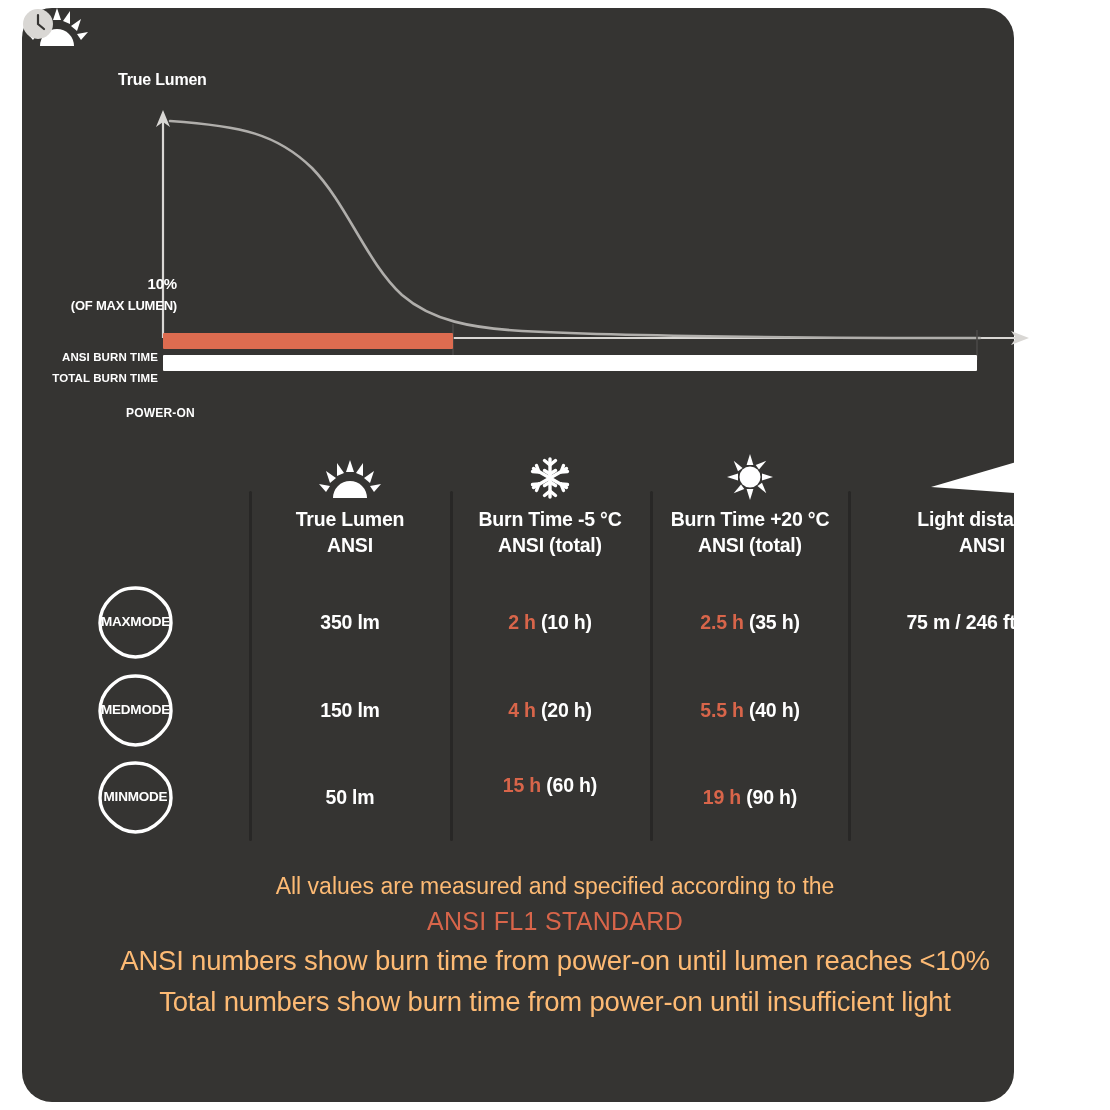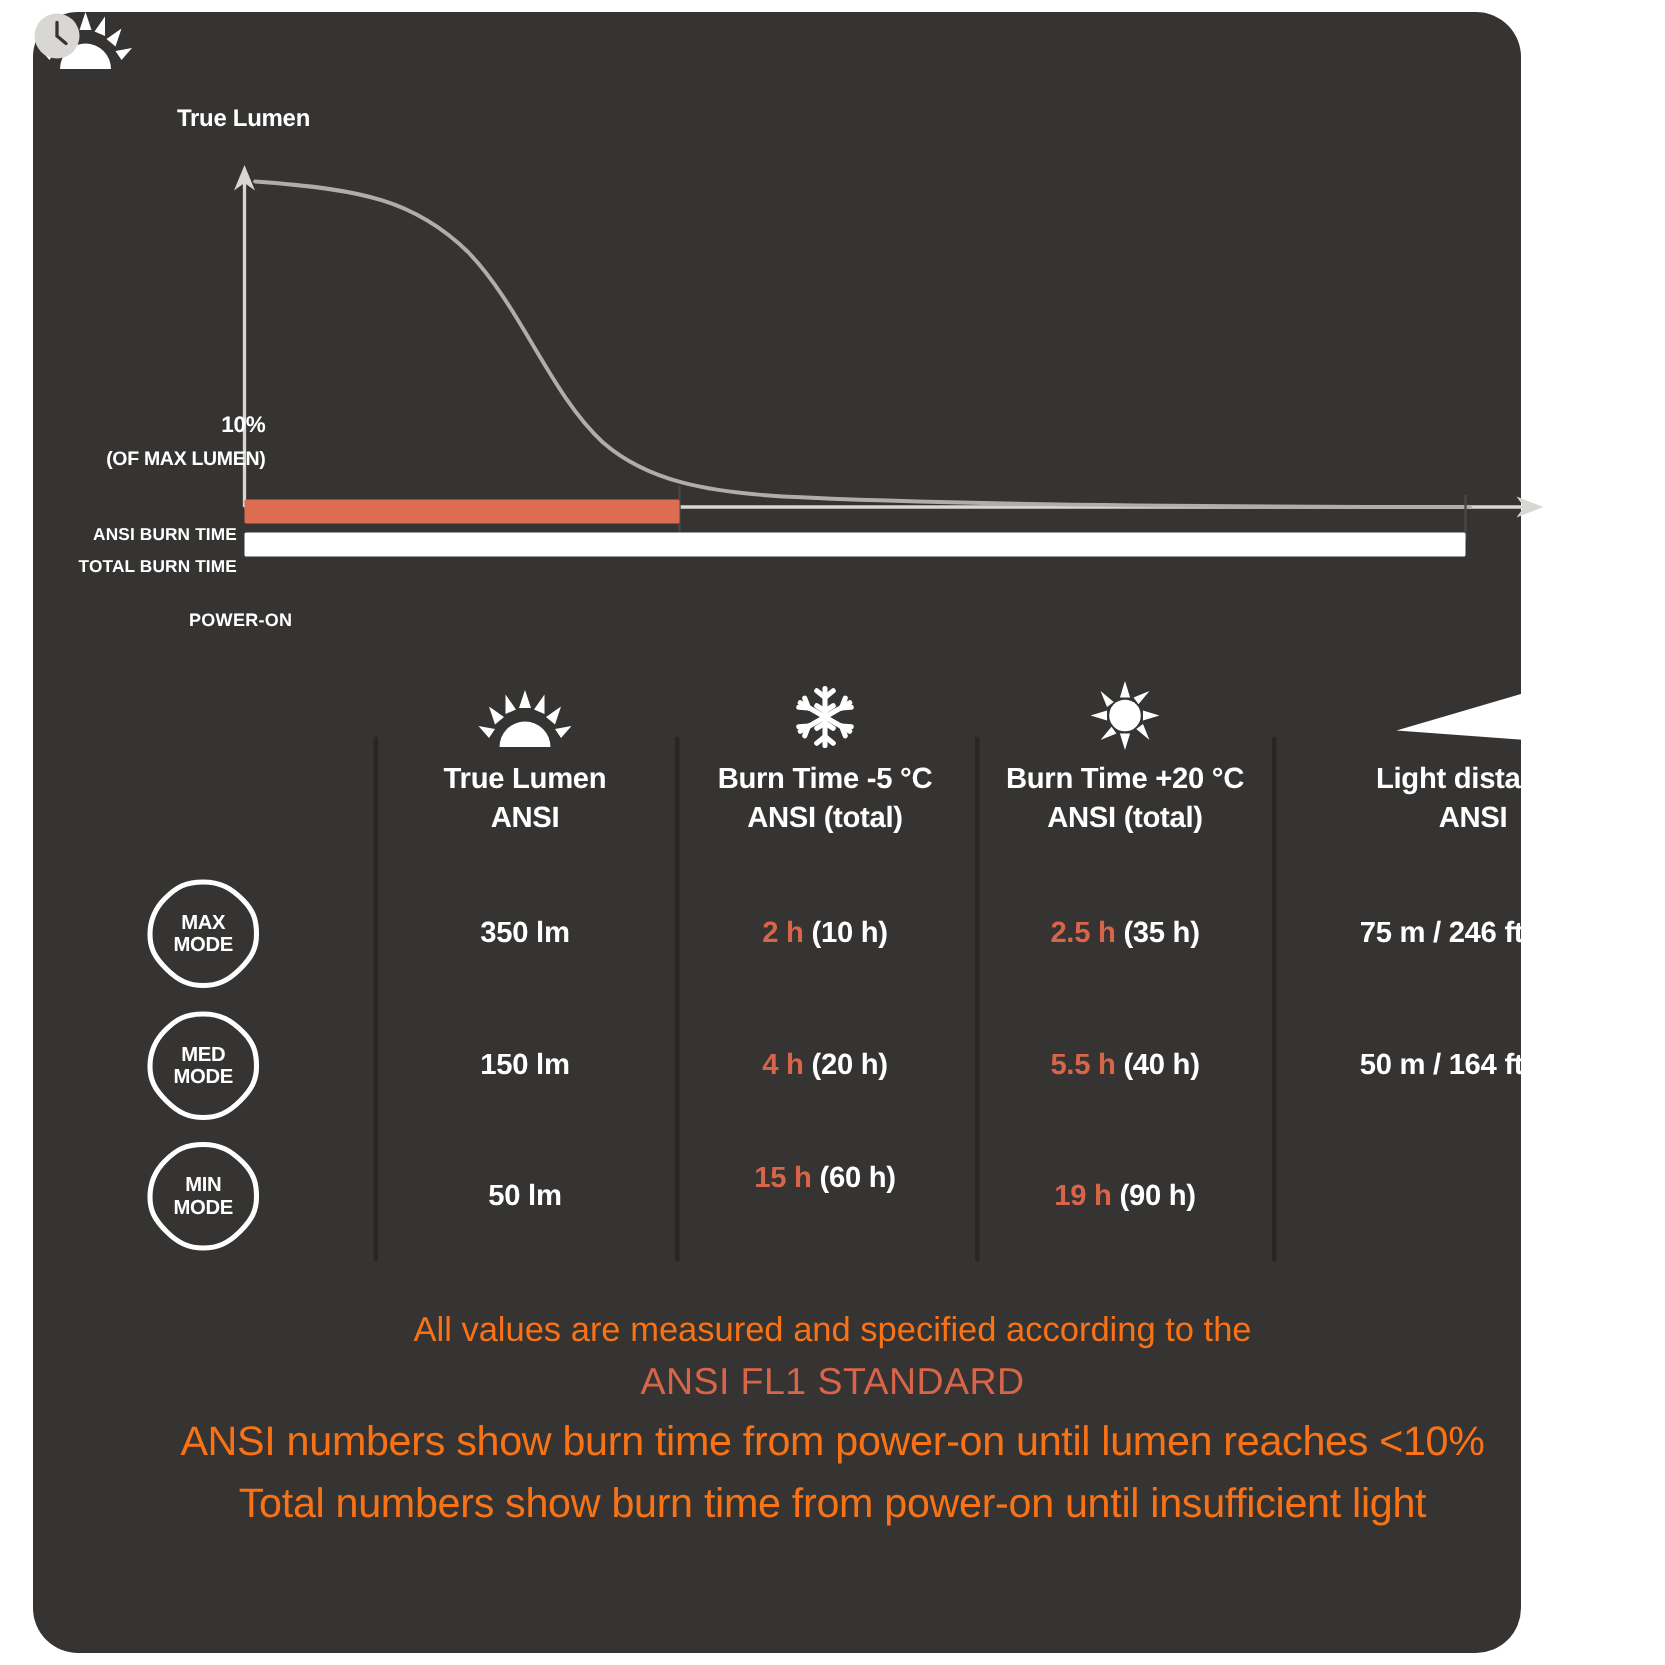--- a/index.html
+++ b/index.html
@@ -65,21 +65,21 @@
     color:#ffffff;
   }
   .hdr-icon { height:46px; display:flex; align-items:flex-end; justify-content:center; }
   .hdr-l1 { font-size:19.5px; font-weight:bold; margin-top:8px; letter-spacing:-0.2px; }
   .hdr-l2 { font-size:19.5px; font-weight:bold; margin-top:3px; letter-spacing:-0.2px; }
 
   .mode-badge {
     position:absolute;
     left:76px;
     width:75px; height:75px;
-    display:flex; flex-direction:column;
+    display:flex; flex-direction:row;
     align-items:center; justify-content:center;
     color:#ffffff;
     font-size:13.5px; font-weight:bold;
     line-height:1.06;
     letter-spacing:-0.2px;
   }
   .mode-badge .badge-shape {
     position:absolute; left:0; top:0; width:75px; height:75px;
   }
   .mode-badge span { position:relative; z-index:2; }
@@ -91,21 +91,21 @@
     font-size:19.5px;
     font-weight:bold;
     white-space:nowrap;
     letter-spacing:-0.2px;
   }
   .cell .ansi { color:#d8654a; }
   .cell .total { color:#ffffff; }
 
   
   .footer { position:absolute; left:0; top:862px; width:1066px; text-align:center; }
-  .f-line { color:#f97316; white-space:nowrap; }
+  .f-line { color:#fdba74; white-space:nowrap; }
   .f-small   { font-size:23px; line-height:32px; }
   .f-std     { font-size:25px; line-height:38px; color:#d8654a; letter-spacing:0.3px; }
   .f-big     { font-size:27.5px; line-height:41px; letter-spacing:-0.2px; }
 </style>
 </head>
 <body>
 
 <div class="card">
 
   <div class="chart">
@@ -266,21 +266,20 @@
     </div>
     <div class="cell" style="left:228px; width:200px; top:273px;">150 lm</div>
     <div class="cell" style="left:428px; width:200px; top:273px;">
       <span class="ansi">4 h</span>
       <span class="total">(20 h)</span>
     </div>
     <div class="cell" style="left:628px; width:200px; top:273px;">
       <span class="ansi">5.5 h</span>
       <span class="total">(40 h)</span>
     </div>
-    <div class="cell" style="left:828px; width:222px; top:273px;">50 m / 164 ft</div>
 
     <div class="mode-badge" style="top:334px;">
       <svg class="badge-shape" viewBox="0 0 75 75">
         <path d="M37.5,3 C49,3 56,7 64,15 C72,23 73,30 73,38 C73,47 70,53 62,61 C54,69 47,72 37.5,72
                  C28,72 21,69 13,61 C5,53 2,47 2,38 C2,30 4,22 12,14 C20,6 26,3 37.5,3 Z" fill="none" stroke="#ffffff" stroke-width="3.4" stroke-linejoin="round"></path>
       </svg>
       <span>MIN</span>
       <span>MODE</span>
     </div>
     <div class="cell" style="left:228px; width:200px; top:360px;">50 lm</div>

